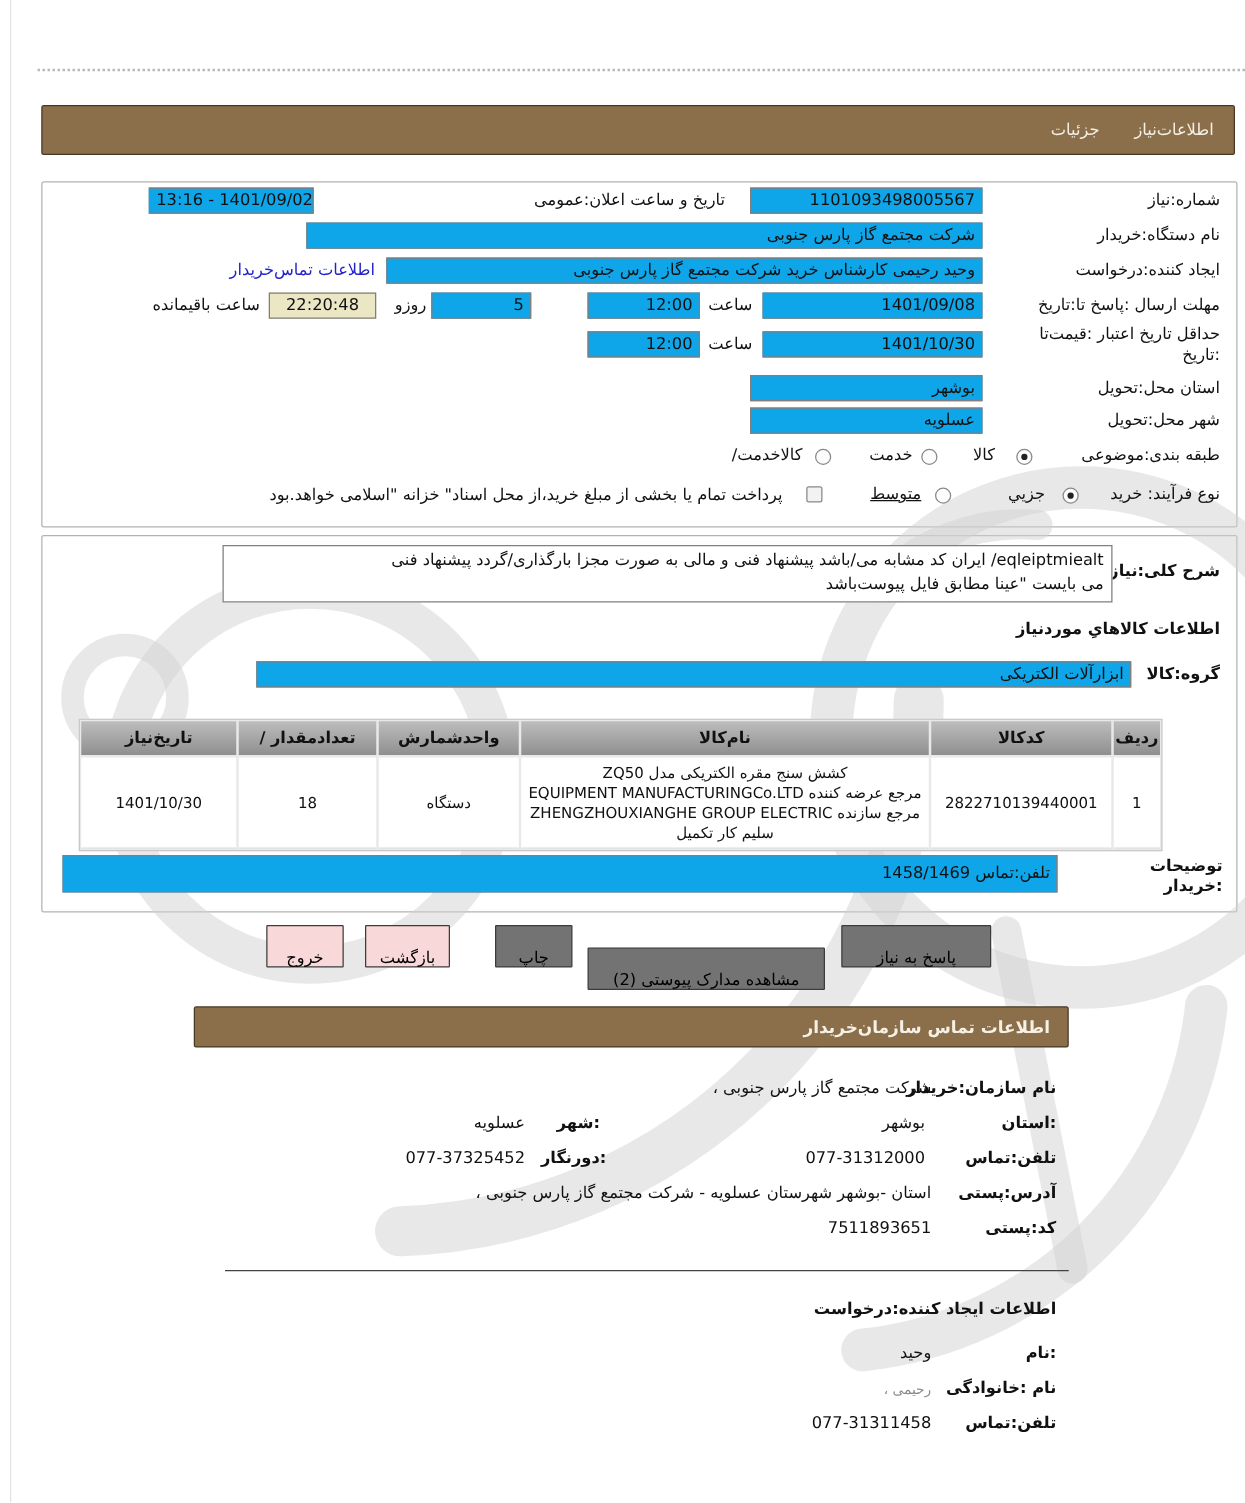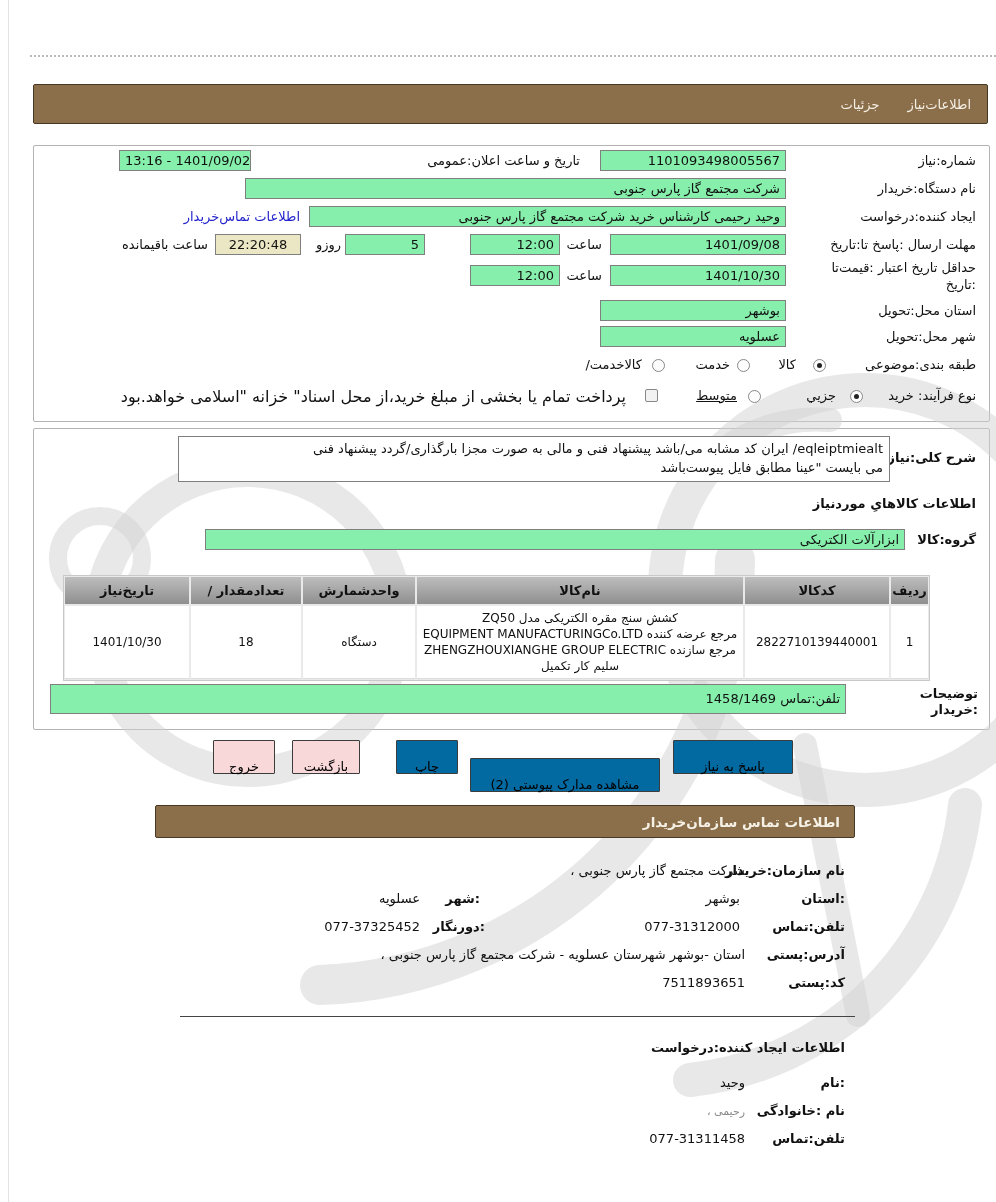--- a/index.html
+++ b/index.html
@@ -1,42 +1,42 @@
 <!DOCTYPE html>
 <html lang="fa"><head>
 <meta charset="utf-8">
 <style>
   html,body{margin:0;padding:0;background:#fff;}
   #page{position:relative;width:996px;height:1202px;background:#fff;overflow:hidden;
         font-family:"DejaVu Sans","Liberation Sans",sans-serif;color:#111;}
   .lbl{position:absolute;font-size:13px;direction:rtl;white-space:nowrap;z-index:2;line-height:16px;}
-  .sm{font-size:16px;}
+  .sm{font-size:13px;}
   .bold{font-weight:bold;}
   .faint{color:#8a8a8a;font-size:11px;}
-  .box{position:absolute;background:#86efac;border:1px solid #7f7f7f;font-size:13px;direction:rtl;
+  .box{position:absolute;background:#0ea5e9;border:1px solid #7f7f7f;font-size:13px;direction:rtl;
        white-space:nowrap;z-index:2;box-sizing:border-box;height:21px;line-height:17px;
        padding:1px 5px;text-align:right;overflow:hidden;}
   .box.ltr{direction:ltr;text-align:right;}
   .box.center{text-align:center;}
   .khaki{background:#ebe6c3;}
   .link{position:absolute;color:#2222cc;font-size:13px;direction:rtl;white-space:nowrap;
         cursor:pointer;z-index:2;text-align:right;}
   .panel{position:absolute;background:#fff;border:1px solid #b3b3b3;border-radius:2px;z-index:0;}
   .bar{position:absolute;background:#8b6e4a;border:1px solid #473823;color:#f6f1e6;z-index:2;
        direction:rtl;box-sizing:border-box;border-radius:2px;}
   .radio{position:absolute;width:13px;height:13px;border:1px solid #888;border-radius:50%;
          background:#fdfdfd;z-index:2;box-sizing:border-box;cursor:pointer;}
   .radio.checked::after{content:"";position:absolute;left:3px;top:3px;width:5px;height:5px;
          border-radius:50%;background:#222;}
   .checkbox{position:absolute;width:13px;height:13px;border:1px solid #888;background:#f2f2f2;
          z-index:2;box-sizing:border-box;border-radius:2px;cursor:pointer;}
   .btn{position:absolute;font-size:13px;border:1px solid #3c3c3c;text-align:center;z-index:2;
        height:23px;box-sizing:border-box;direction:rtl;font-family:inherit;cursor:pointer;
        padding:16px 4px;line-height:20px;border-radius:1px;}
-  .btn.green{background:#0369a1;}
+  .btn.green{background:#737373;}
   .btn.pink{background:#f8d8d8;}
   .ta{position:absolute;background:#fff;border:1px solid #7f7f7f;z-index:2;box-sizing:border-box;
       direction:rtl;font-size:13px;padding:2px 6px;overflow:hidden;}
   .ta div{text-align:right;line-height:19px;white-space:nowrap;}
   .tbl{position:absolute;z-index:2;direction:rtl;background:#e9e9e9;border:1px solid #c9c9c9;
        padding:1px;box-sizing:border-box;}
   .trow{display:flex;gap:2px;}
   .trow.hdr{margin-bottom:2px;}
   .hcell{background:linear-gradient(#bdbdbd,#8f8f8f);font-weight:bold;font-size:13px;
        display:flex;align-items:center;justify-content:center;height:27px;direction:rtl;}

